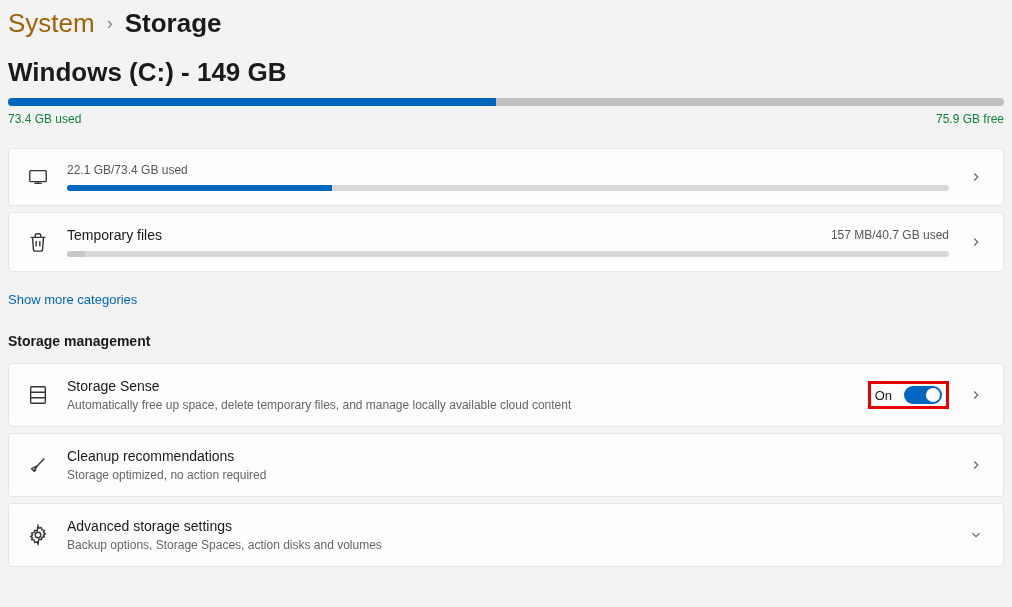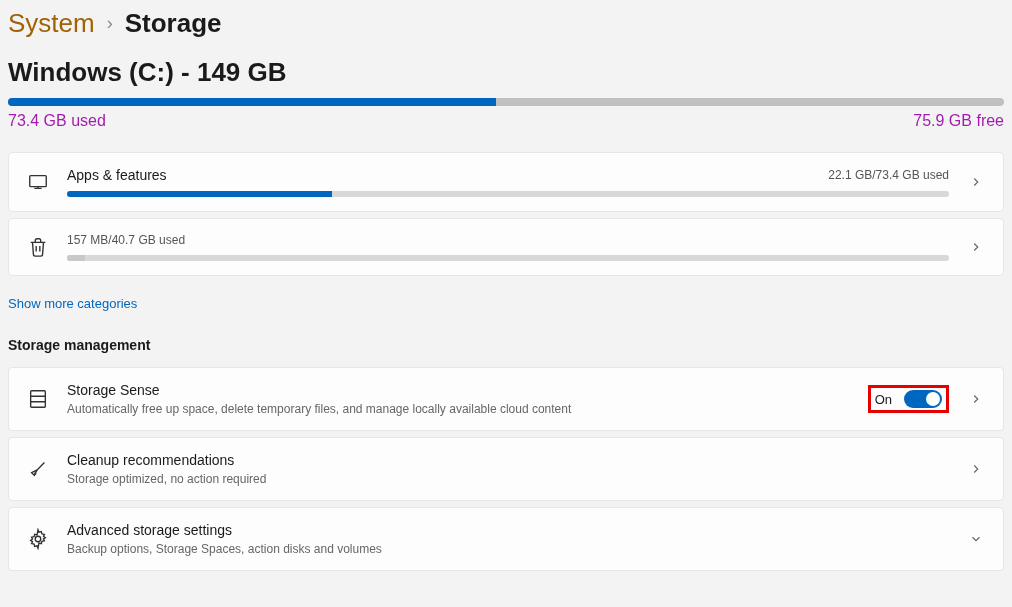--- a/index.html
+++ b/index.html
@@ -31,22 +31,22 @@
     overflow: hidden;
     margin-bottom: 6px;
   }
   .big-bar-fill {
     height: 100%;
     background: #0067c0;
   }
   .drive-meta {
     display: flex;
     justify-content: space-between;
-    font-size: 16px;
-    color: #a21caf;
+    font-size: 12px;
+    color: #15803d;
     margin-bottom: 22px;
   }
   .card {
     background: #fdfdfd;
     border: 1px solid #e6e6e6;
     border-radius: 4px;
     padding: 14px 18px;
     display: flex;
     align-items: center;
     gap: 18px;
@@ -154,21 +154,20 @@
 
 <div class="card">
   <div class="card-icon">
     <svg viewBox="0 0 24 24" width="22" height="22" fill="none" stroke="currentColor" stroke-width="1.5">
       <rect x="3" y="5" width="18" height="12" rx="1"></rect>
         <path d="M8 19h8M12 17v2"></path>
     </svg>
   </div>
   <div class="card-body">
     <div class="usage-row">
-      <div class="card-title">Apps &amp; features</div>
       <div class="usage-text">22.1 GB/73.4 GB used</div>
     </div>
     <div class="sub-bar">
       <div class="sub-bar-fill" style="width:30%"></div>
     </div>
   </div>
   <div class="chevron">
     <svg viewBox="0 0 24 24" width="14" height="14" fill="none" stroke="currentColor" stroke-width="2">
         <path d="M9 6l6 6-6 6"></path>
       </svg>
@@ -177,20 +176,21 @@
 
 
 <div class="card">
   <div class="card-icon">
     <svg viewBox="0 0 24 24" width="22" height="22" fill="none" stroke="currentColor" stroke-width="1.5">
       <path d="M4 7h16M9 7V5a2 2 0 012-2h2a2 2 0 012 2v2M6 7l1 13a2 2 0 002 2h6a2 2 0 002-2l1-13M10 11v6M14 11v6"></path>
     </svg>
   </div>
   <div class="card-body">
     <div class="usage-row">
+      <div class="card-title">Temporary files</div>
       <div class="usage-text">157 MB/40.7 GB used</div>
     </div>
     <div class="sub-bar">
       <div class="sub-bar-fill gray" style="width:2%"></div>
     </div>
   </div>
   <div class="chevron">
     <svg viewBox="0 0 24 24" width="14" height="14" fill="none" stroke="currentColor" stroke-width="2">
         <path d="M9 6l6 6-6 6"></path>
       </svg>

